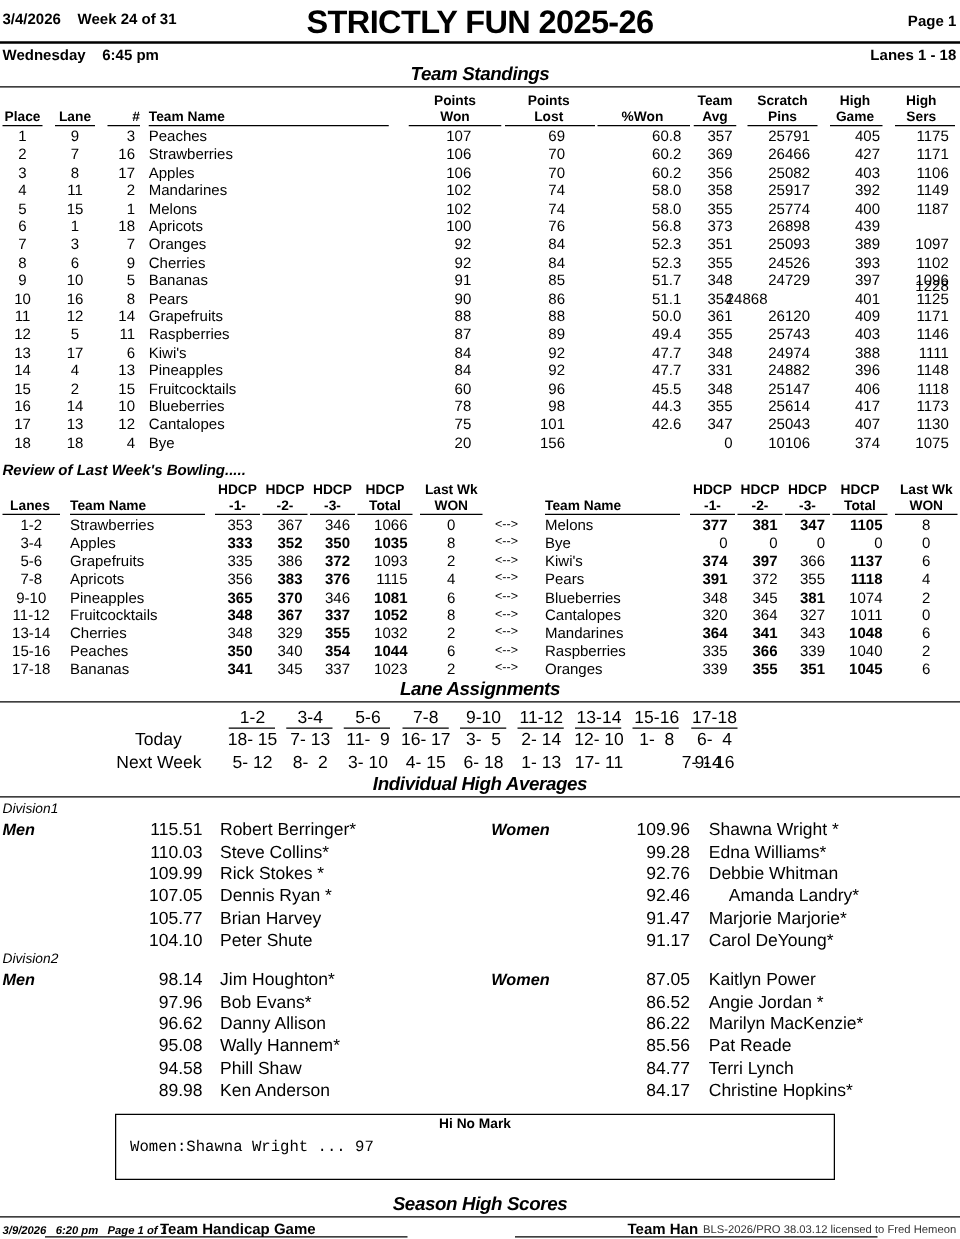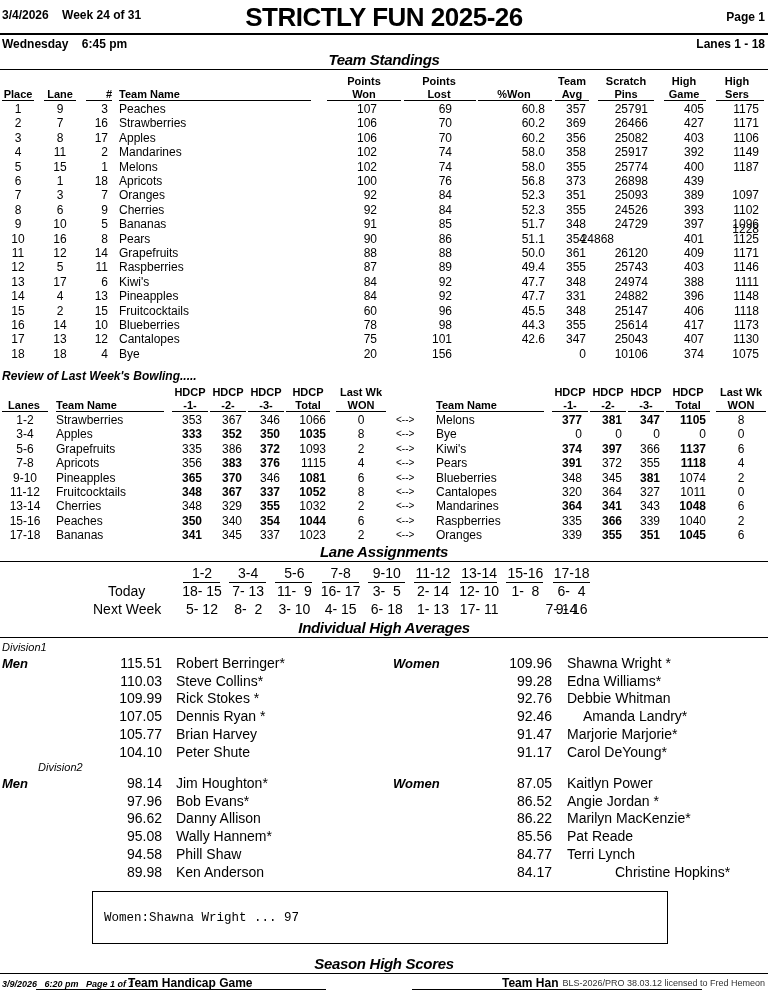--- a/index.html
+++ b/index.html
@@ -616,21 +616,21 @@
     <div class="av r" style="left:490px;width:62px;top:672.7px;">99.28</div>
     <div class="av" style="left:567px;top:672.7px;">Edna Williams*</div>
     <div class="av r" style="left:490px;width:62px;top:690.4px;">92.76</div>
     <div class="av" style="left:567px;top:690.4px;">Debbie Whitman</div>
     <div class="av r" style="left:490px;width:62px;top:708.1px;">92.46</div>
     <div class="av" style="left:567px;top:708.1px;margin-left:16px;">Amanda Landry*</div>
     <div class="av r" style="left:490px;width:62px;top:725.8px;">91.47</div>
     <div class="av" style="left:567px;top:725.8px;">Marjorie Marjorie*</div>
     <div class="av r" style="left:490px;width:62px;top:743.5px;">91.17</div>
     <div class="av" style="left:567px;top:743.5px;">Carol DeYoung*</div>
-    <div class="div-label" style="top:761px;margin-left:36px;">Division2</div>
+    <div class="div-label" style="top:761px;">Division2</div>
     <div class="gender" style="left:2px;top:776px;">Men</div>
     <div class="gender" style="left:393px;top:776px;">Women</div>
     <div class="av r" style="left:100px;width:62px;top:775px;">98.14</div>
     <div class="av" style="left:176px;top:775px;">Jim Houghton*</div>
     <div class="av r" style="left:100px;width:62px;top:792.7px;">97.96</div>
     <div class="av" style="left:176px;top:792.7px;">Bob Evans*</div>
     <div class="av r" style="left:100px;width:62px;top:810.4px;">96.62</div>
     <div class="av" style="left:176px;top:810.4px;">Danny Allison</div>
     <div class="av r" style="left:100px;width:62px;top:828.1px;">95.08</div>
     <div class="av" style="left:176px;top:828.1px;">Wally Hannem*</div>
@@ -642,24 +642,25 @@
     <div class="av" style="left:567px;top:775px;">Kaitlyn Power</div>
     <div class="av r" style="left:490px;width:62px;top:792.7px;">86.52</div>
     <div class="av" style="left:567px;top:792.7px;">Angie Jordan *</div>
     <div class="av r" style="left:490px;width:62px;top:810.4px;">86.22</div>
     <div class="av" style="left:567px;top:810.4px;">Marilyn MacKenzie*</div>
     <div class="av r" style="left:490px;width:62px;top:828.1px;">85.56</div>
     <div class="av" style="left:567px;top:828.1px;">Pat Reade</div>
     <div class="av r" style="left:490px;width:62px;top:845.8px;">84.77</div>
     <div class="av" style="left:567px;top:845.8px;">Terri Lynch</div>
     <div class="av r" style="left:490px;width:62px;top:863.5px;">84.17</div>
-    <div class="av" style="left:567px;top:863.5px;margin-left:48px;">Christine Hopkins*</div>
+    <div class="av" style="left:567px;top:863.5px;">Christine Hopkins*</div>
   </div>
 
 <div class="hnm-box">
+  <div style="text-align:center; font-weight:bold; font-size:11px; margin-top:1px;">Hi No Mark</div>
   <div class="mono" style="position:absolute; left:11px; top:19px; white-space:pre;">Women:Shawna Wright ... 97</div>
 </div>
 
 <div class="sec-title" style="top:955px;">Season High Scores</div>
 <div class="hr" style="top:973px; height:1px;"></div>
 <div class="abs cond" style="left:128px; top:976px; font-size:12px;">Team Handicap Game</div>
 <div class="abs" style="left:36px; top:989px; width:290px; height:1px; background:#000;"></div>
 <div class="abs cond" style="left:502px; top:976px; font-size:12px;">Team Han</div>
 <div class="abs" style="left:412px; top:989px; width:290px; height:1px; background:#000;"></div>
 

